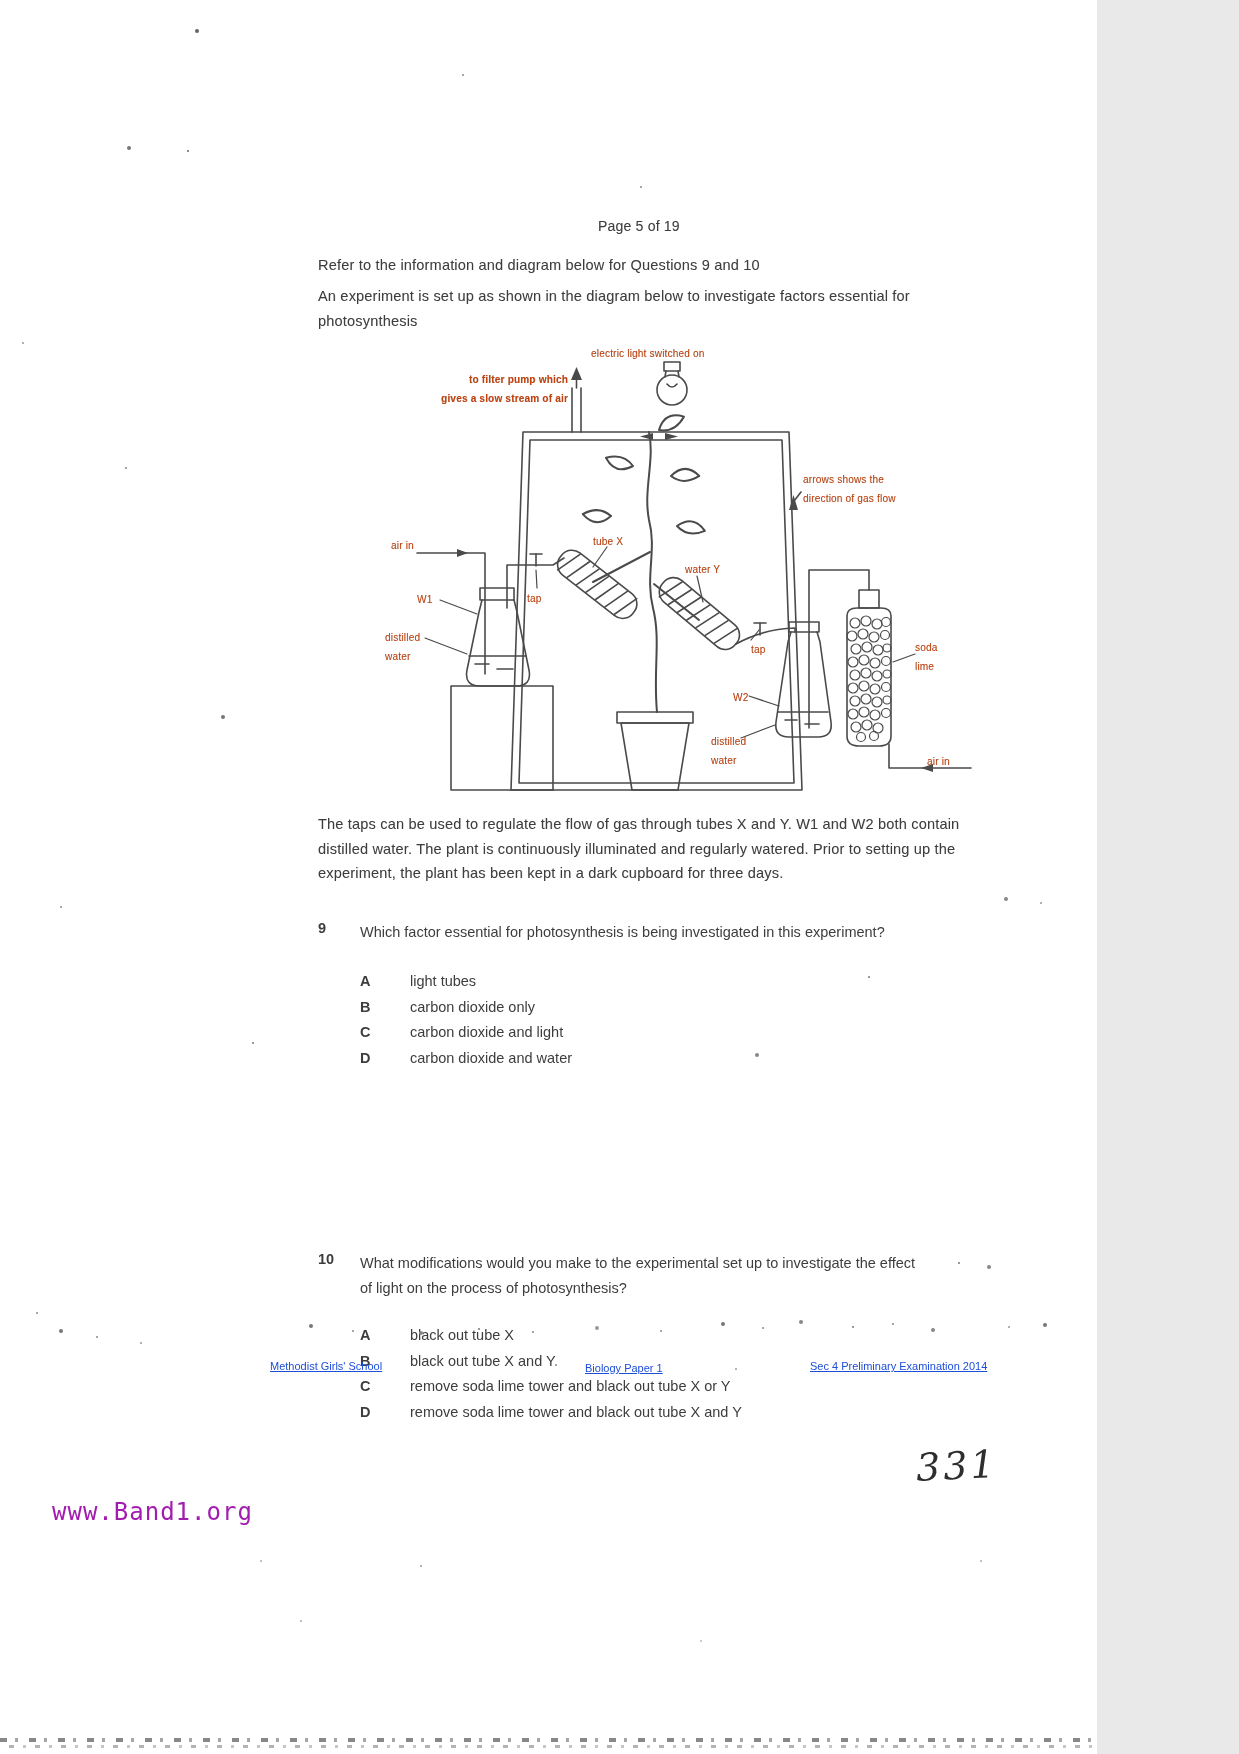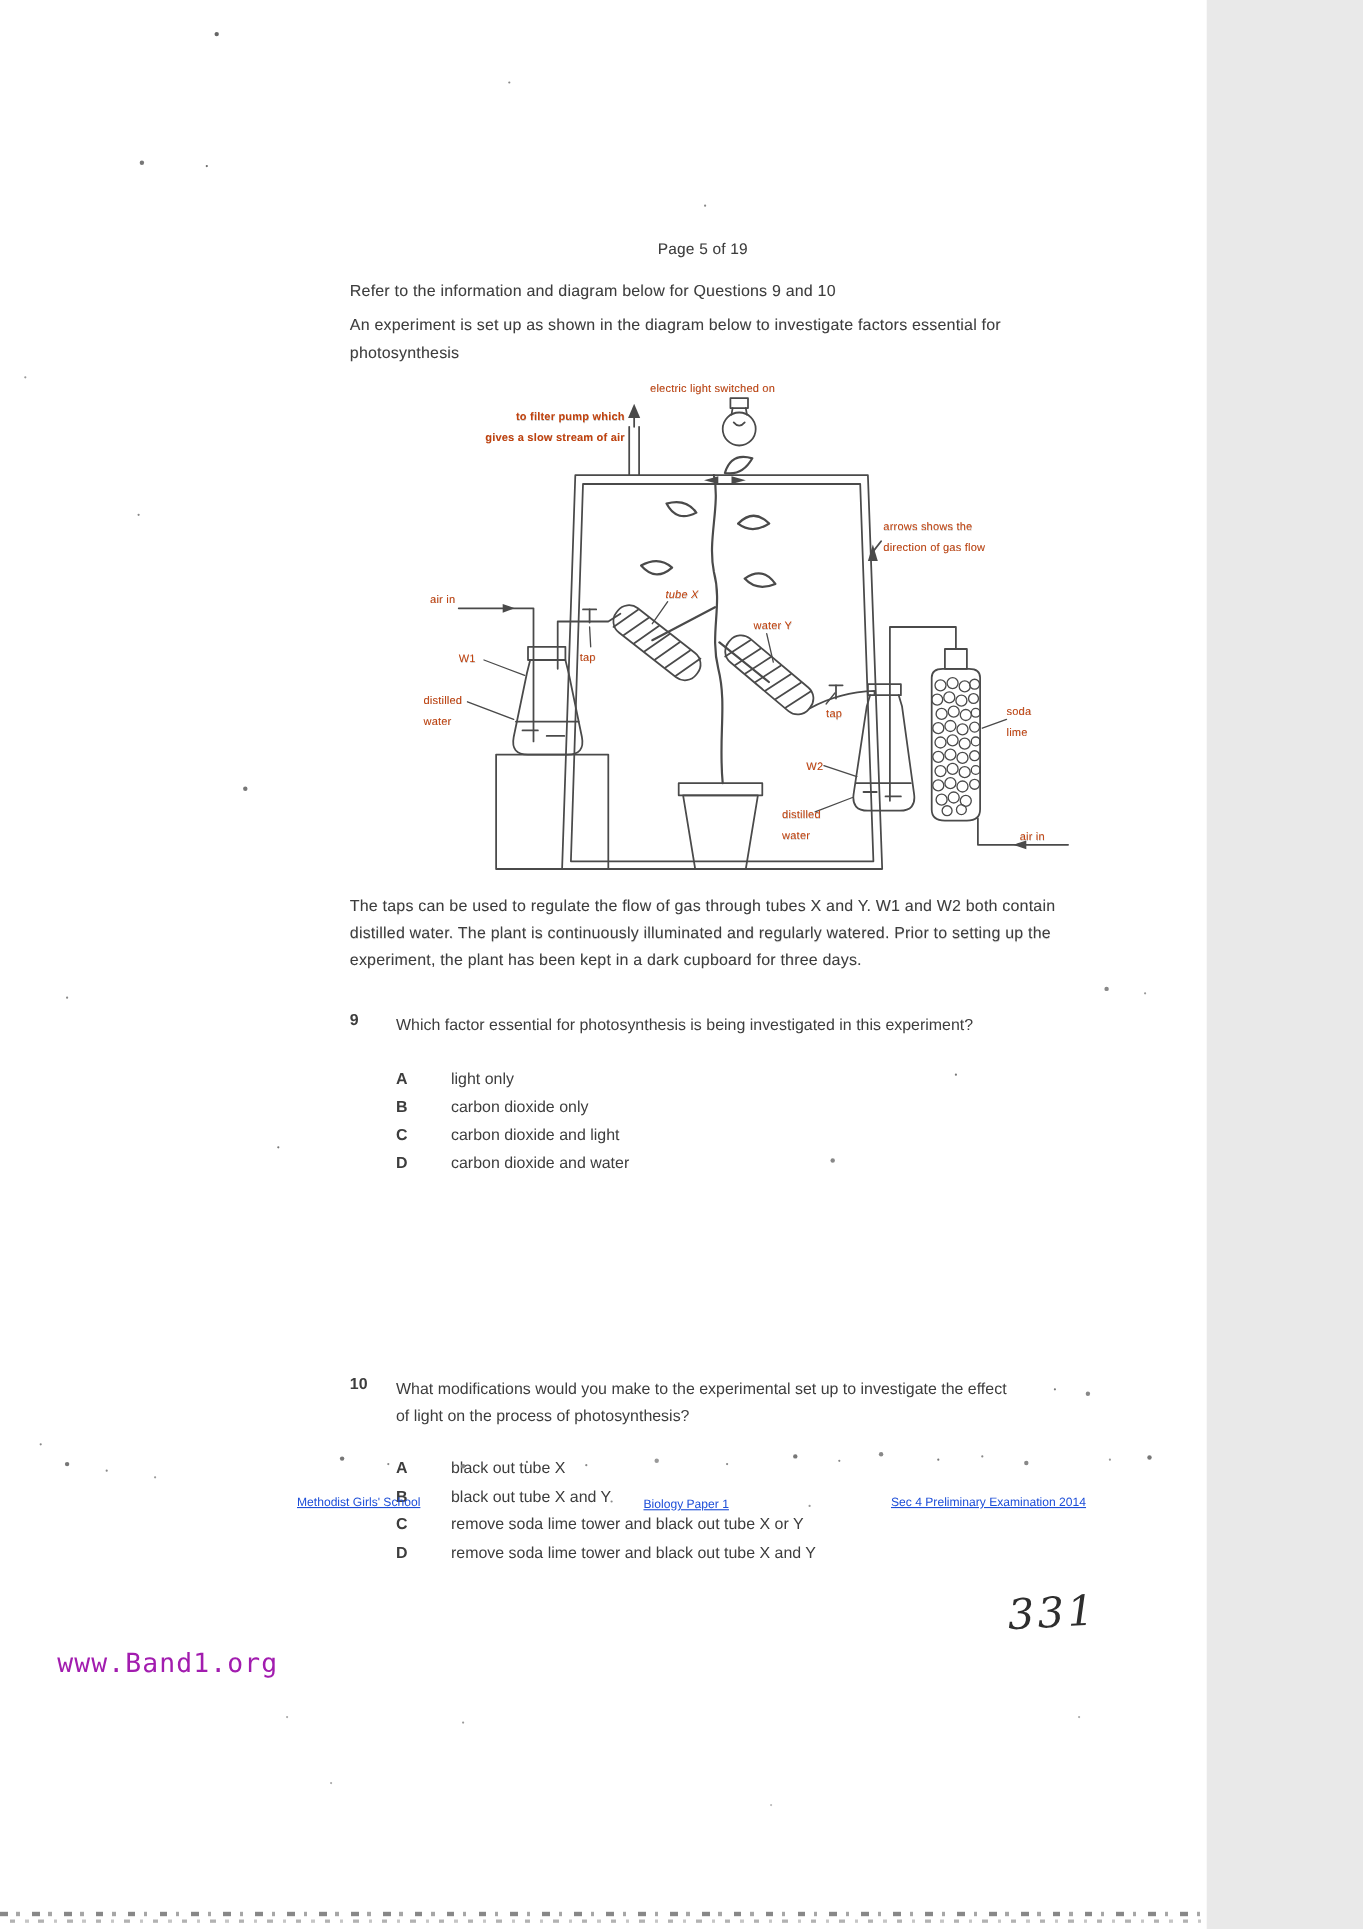--- a/index.html
+++ b/index.html
@@ -245,21 +245,21 @@
         <line x1="376" y1="398" x2="410" y2="385"></line>
       </g>
     </svg>
 
     <span class="dlabel" style="left:226px; top:4px;">electric light switched on</span>
     <span class="dlabel r" style="left:38px; top:30px; width:165px;">to filter pump which
 gives a slow stream of air</span>
     <span class="dlabel" style="left:438px; top:130px;">arrows shows the
 direction of gas flow</span>
     <span class="dlabel" style="left:26px; top:196px;">air in</span>
-    <span class="dlabel" style="left:240px; top:192px;font-style:italic;">tube X</span>
+    <span class="dlabel" style="left:228px; top:192px;">tube X</span>
     <span class="dlabel" style="left:320px; top:220px;">water Y</span>
     <span class="dlabel" style="left:52px; top:250px;">W1</span>
     <span class="dlabel" style="left:162px; top:249px;">tap</span>
     <span class="dlabel" style="left:20px; top:288px;">distilled
 water</span>
     <span class="dlabel" style="left:386px; top:300px;">tap</span>
     <span class="dlabel" style="left:368px; top:348px;">W2</span>
     <span class="dlabel" style="left:550px; top:298px;">soda
 lime</span>
     <span class="dlabel" style="left:346px; top:392px;">distilled
@@ -269,21 +269,21 @@
 
   <div class="txt desc" style="left:318px; top:812px;">The taps can be used to regulate the flow of gas through tubes X and Y. W1 and W2 both contain
 distilled water. The plant is continuously illuminated and regularly watered. Prior to setting up the
 experiment, the plant has been kept in a dark cupboard for three days.</div>
 
   <div class="question qblock" style="top:920px;">
     <span class="qnum">9</span>
     <span class="qtext">Which factor essential for photosynthesis is being investigated in this experiment?</span>
     <div class="opts">
       <div class="opt-row">
-        <span class="opt-letter">A</span><span>light only</span>
+        <span class="opt-letter">A</span><span>light tubes</span>
       </div>
       <div class="opt-row">
         <span class="opt-letter">B</span><span>carbon dioxide only</span>
       </div>
       <div class="opt-row">
         <span class="opt-letter">C</span><span>carbon dioxide and light</span>
       </div>
       <div class="opt-row">
         <span class="opt-letter">D</span><span>carbon dioxide and water</span>
       </div>

